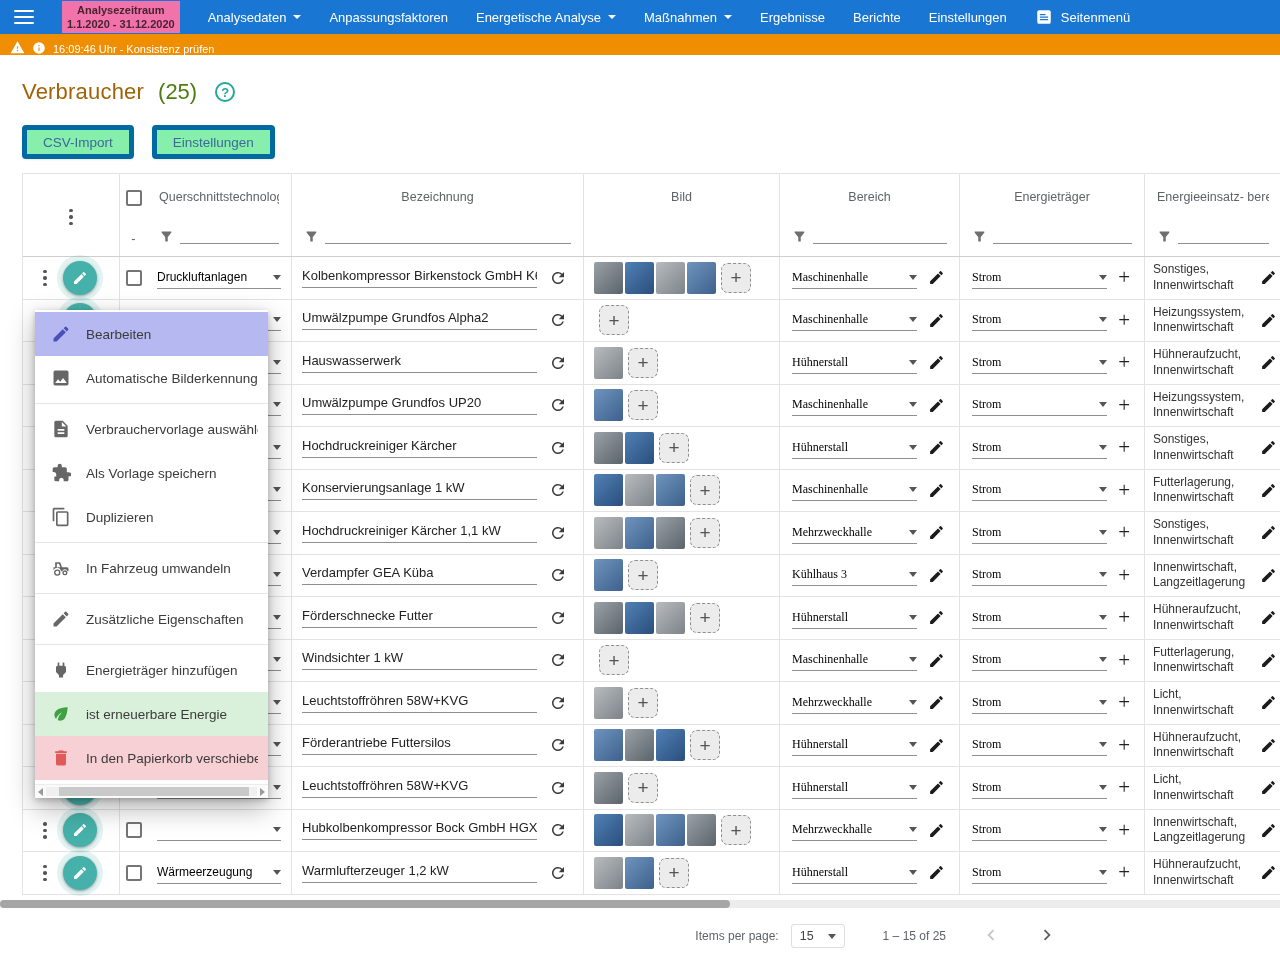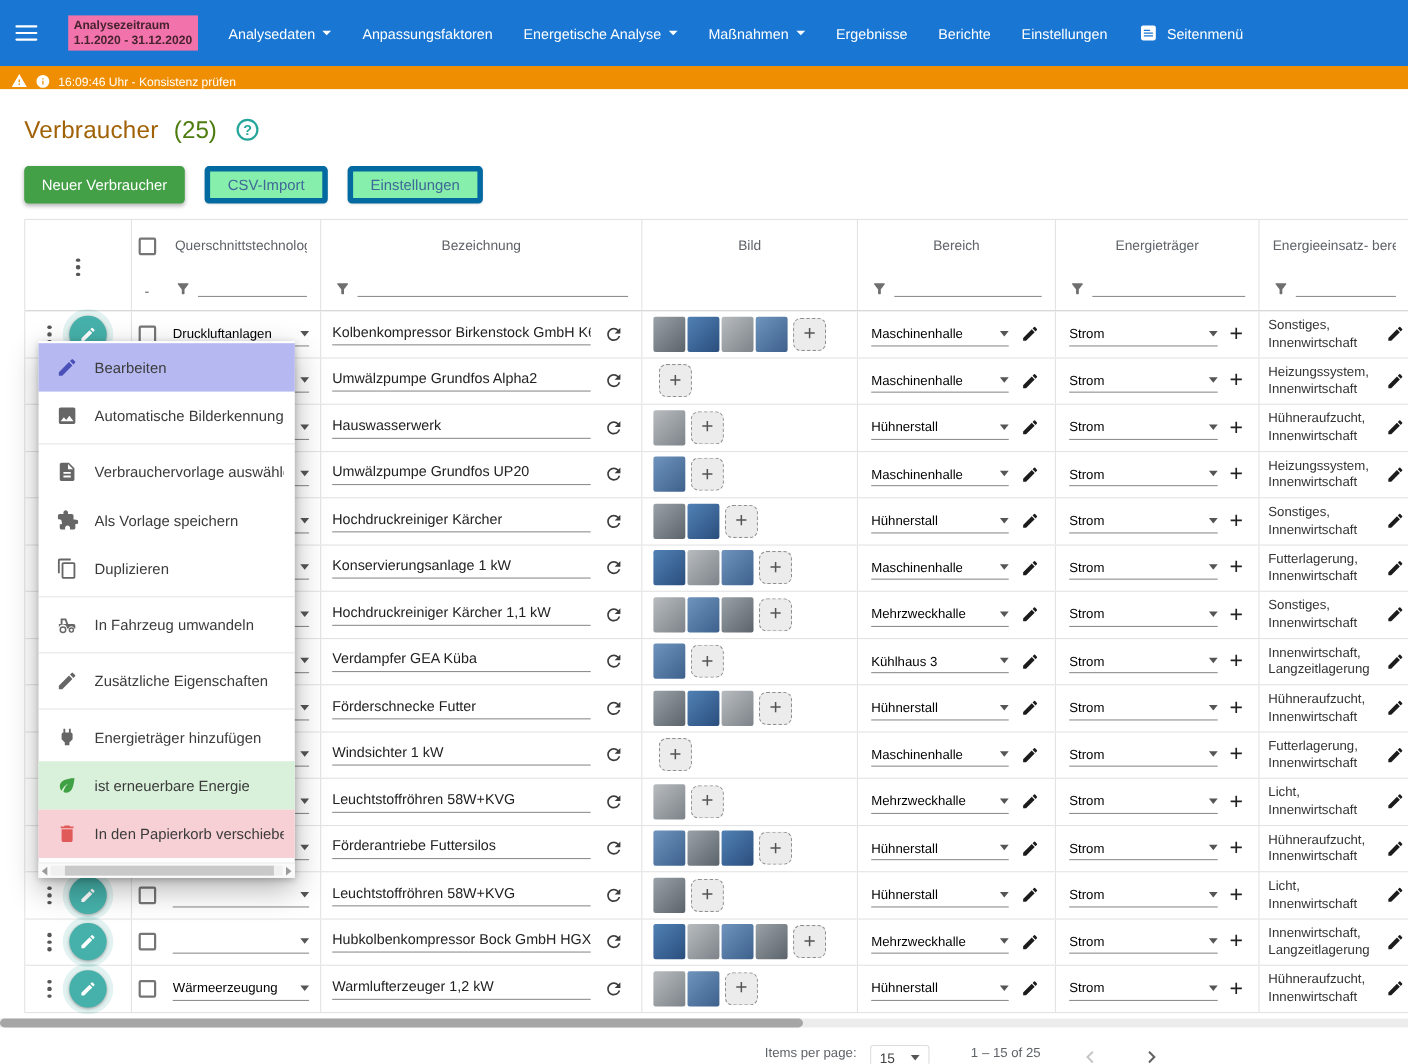--- a/index.html
+++ b/index.html
@@ -1,21 +1,21 @@
 <!DOCTYPE html>
 <html><head>
 <meta charset="utf-8">
 <style>
   * { box-sizing: border-box; margin: 0; padding: 0; }
   html,body { width:1280px; height:967px; overflow:hidden; background:#fff;
               font-family:"Liberation Sans", sans-serif; color:#333; }
 
   
-  .topbar { height:60px; background:#1976d2; display:flex; align-items:center;
-            padding:0 14px; gap:28px; }
+  .topbar { height:34px; background:#1976d2; display:flex; align-items:center;
+            padding:0 14px; gap:28px;text-align:center; }
   .burger { width:20px; display:flex; flex-direction:column; gap:4px; cursor:pointer; }
   .burger span { height:2px; background:#fff; border-radius:1px; }
   .period { background:#f273ab; color:#46232f; font-size:11px; font-weight:700;
             line-height:1.3; padding:2px 5px; cursor:pointer; }
   .nav-item { color:#fff; font-size:13px; display:flex; align-items:center; gap:7px;
               cursor:pointer; white-space:nowrap; }
   .caret-w { width:0; height:0; border-left:4px solid transparent;
              border-right:4px solid transparent; border-top:4px solid #fff; }
   .sidemenu-item { display:flex; align-items:center; gap:8px; color:#fff; font-size:13px; cursor:pointer;}
   .ico { display:inline-block; line-height:0; }
@@ -93,21 +93,21 @@
   .thumbs { display:flex; gap:2px; }
   .thumb { width:29px; height:32px; border-radius:2px; cursor:pointer; flex-shrink:0; }
   .p0{background:linear-gradient(135deg,#9aa2a8,#5c646b)}
   .p1{background:linear-gradient(135deg,#5181b5,#2a4e7d)}
   .p2{background:linear-gradient(135deg,#b8bcbf,#7d8389)}
   .p3{background:linear-gradient(135deg,#6f94bd,#3d618c)}
   .add-img { width:30px; height:30px; border:1px dashed #8f8f8f; background:#ececec;
              border-radius:7px; color:#555; font-size:19px; line-height:1;
              display:flex; align-items:center; justify-content:center; cursor:pointer;
              flex-shrink:0; }
-  .col-bereich, .col-energ { gap:11px; padding:0 14px 0 12px; }
+  .col-bereich, .col-energ { gap:11px; padding:0 14px 0 12px;font-family:Liberation Serif, serif; }
   .plus { font-size:21px; font-weight:400; color:#222; cursor:pointer; flex-shrink:0; }
   .col-einsatz { gap:6px; padding:0 4px 0 8px;align-items:center; }
   .einsatz-text { flex:1; min-width:0; font-size:12px; line-height:1.3; color:#333; }
   .darkico { color:#1c1c1c; flex-shrink:0; cursor:pointer; }
 
   
   .context-menu { position:absolute; left:35px; top:310px; width:233px; background:#fff;
                   z-index:30; padding-top:2px;
                   box-shadow:0 2px 6px rgba(0,0,0,.22), 0 10px 26px rgba(0,0,0,.3); }
   .menu-item { display:flex; align-items:center; gap:15px; height:44px;
@@ -128,21 +128,21 @@
   .m-arrow-r { width:0;height:0;border-top:4px solid transparent;
                border-bottom:4px solid transparent;border-left:5px solid #9a9a9a; }
   .mtrack { flex:1; height:9px; background:#f0f0f0; position:relative; margin:0 3px; }
   .mthumb { position:absolute; left:6%; width:90%; top:0; height:9px; background:#c9c9c9; }
 
   
   .table-hscroll { width:1280px; height:8px; background:#ececec; position:relative;
                    margin-top:5px; }
   .tthumb { position:absolute; left:0; top:0; height:8px; width:57%; background:#a6a6a6;
             border-radius:4px; cursor:grab; }
-  .paginator { display:flex; align-items:flex-start; justify-content:flex-end;
+  .paginator { display:flex; align-items:center; justify-content:flex-end;
                padding-right:222px; margin-top:16px; font-size:12px; color:#5f6368; }
   .pp-select { display:flex; align-items:center; gap:8px; margin-left:12px;
                border:1px solid #ddd; border-radius:3px; padding:4px 8px; cursor:pointer;
                color:#444; font-size:12.5px; }
   .pp-range { margin-left:38px; }
   .pg-btn { background:none; border:none; margin-left:34px; cursor:pointer; padding:0; }
   .pg-btn .ico { color:#616161; }
   .pg-btn.disabled .ico { color:#c5c5c5; }
 </style>
 </head>
@@ -207,21 +207,20 @@
   <span>16:09:46 Uhr - Konsistenz prüfen</span>
 </div>
 
 <div class="page-head">
   <span class="page-title">Verbraucher</span>
   <span class="page-count">(25)</span>
   <span class="help-badge">?</span>
 </div>
 
 <div class="toolbar">
-  <button class="btn btn-green">Neuer Verbraucher</button>
   <button class="btn btn-stroked">CSV-Import</button>
   <button class="btn btn-stroked">Einstellungen</button>
 </div>
 
 <div class="tbl">
   <div class="thead">
     <div class="hcell hactions">
       <div class="kebab">
           <span></span>
           <span></span>

